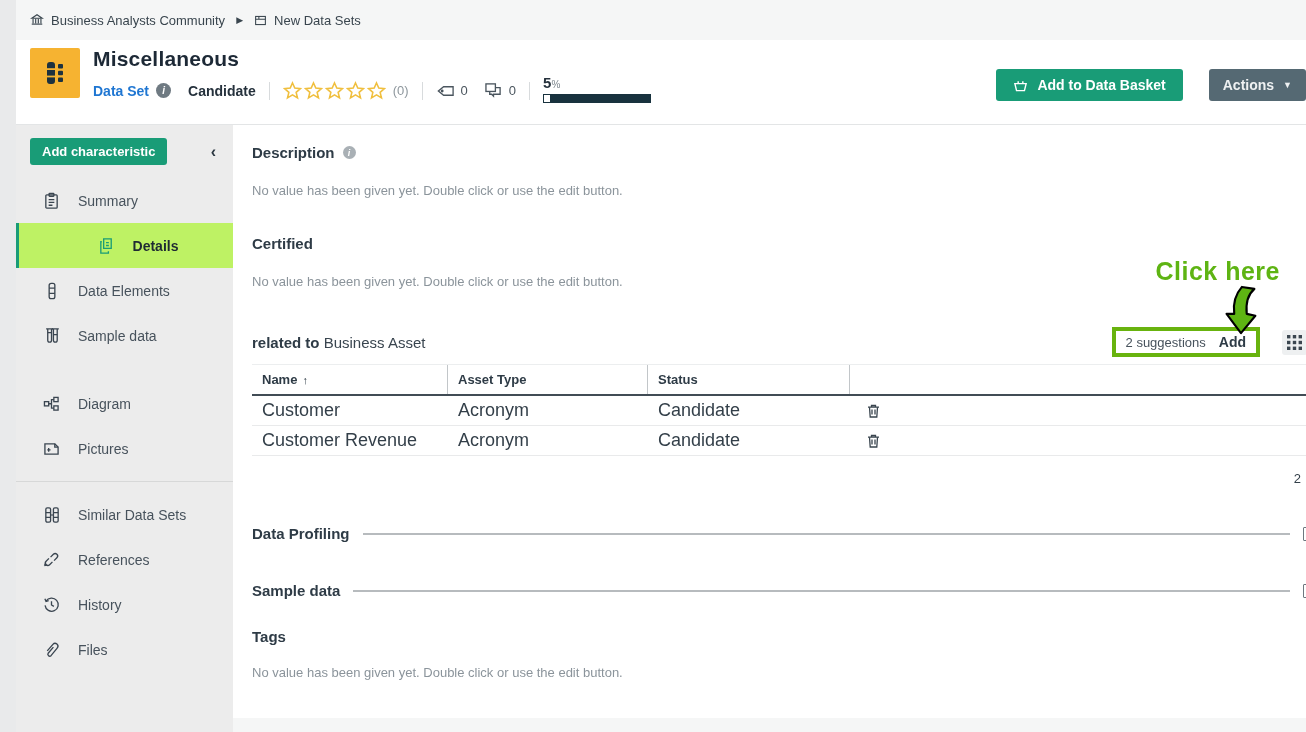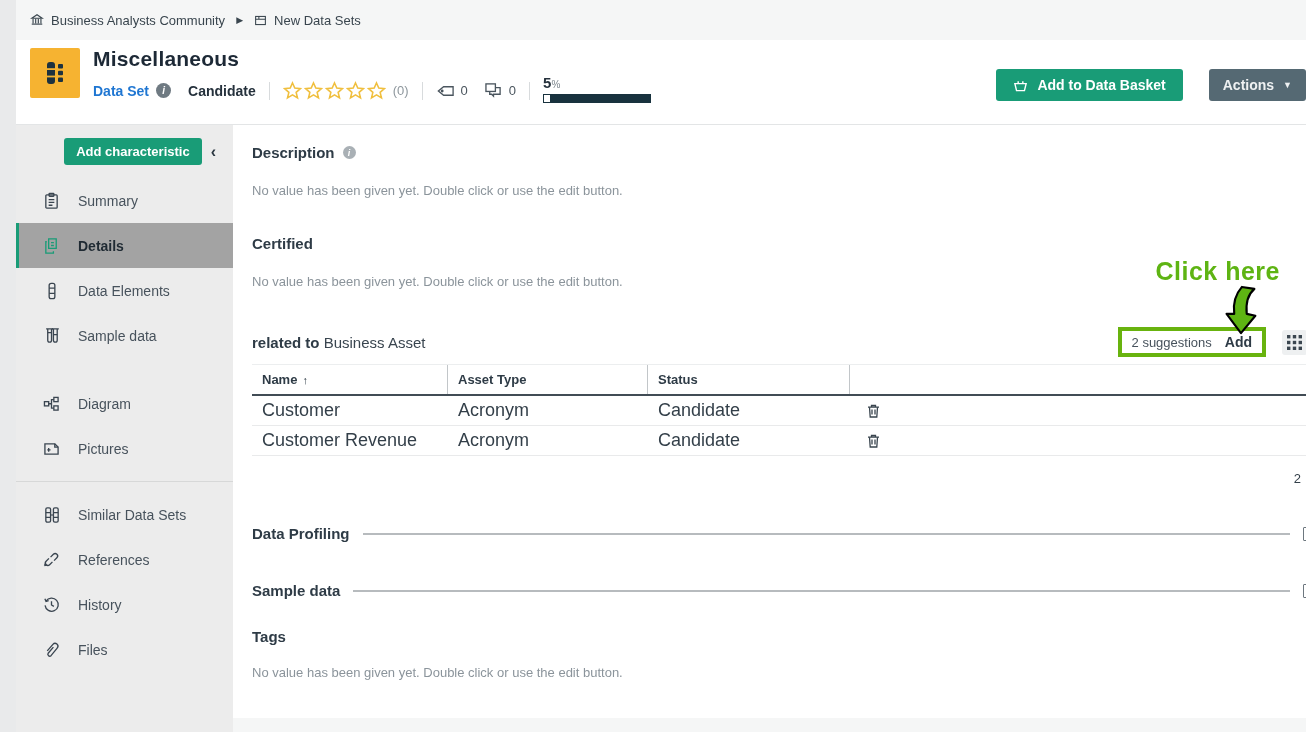--- a/index.html
+++ b/index.html
@@ -51,29 +51,29 @@
   .btn {
     border:none; border-radius:3px; font-family:inherit; font-size:14px;
     font-weight:bold; cursor:pointer; display:flex; align-items:center;
   }
   .btn-basket { background:#199c77; color:#fff; padding:8px 17px; gap:9px; }
   .btn-actions { background:#556973; color:#eef1f2; padding:0 14px; gap:9px; }
   .caret { font-size:9px; }
   
   .bodyrow { display:flex; height:607px; }
   .sidebar { width:217px; background:#ececec; flex-shrink:0; }
-  .side-top { padding:13px 8px 0 14px; display:flex; align-items:center; justify-content:flex-end; }
+  .side-top { padding:13px 8px 0 14px; display:flex; align-items:center; justify-content:space-between; }
   .btn-addchar { background:#199c77; color:#fff; padding:6px 12px; font-size:13px; }
   .collapse { font-size:16px; font-weight:bold; color:#2a3640; padding:0 9px; cursor:pointer; }
   .nav { margin-top:13px; }
   .nav-item {
     height:45px; display:flex; align-items:center; padding-left:23px; gap:17px;
     font-size:14px; color:#47525c; cursor:pointer; border-left:3px solid transparent;
   }
-  .nav-item.active { background:#a3a3a3; border-left-color:#199c77; color:#1f2a33; font-weight:bold; }
+  .nav-item.active { background:#bef264; border-left-color:#199c77; color:#1f2a33; font-weight:bold;justify-content:center; }
   .nav-item .nico { width:19px; display:flex; justify-content:center; }
   .nav-gap { height:23px; }
   .nav-divider { height:1px; background:#d7d8d8; margin:10px 0; }
   
   .main-col { flex:1; background:#f5f6f6; }
   .content { background:#fff; height:593px; padding-left:19px; position:relative; overflow:hidden; }
   .sec-head { display:flex; align-items:center; gap:8px; }
   .sec-title { font-size:15px; font-weight:bold; color:#2e3b46; }
   .info-dot-sm {
     width:13px; height:13px; border-radius:50%; background:#a9b0b5; color:#fff;
@@ -82,21 +82,21 @@
   }
   .no-value { font-size:13px; color:#8b949b; }
   .mt20 { margin-top:20px; } .mt22 { margin-top:22px; }
   .mt37 { margin-top:37px; } .mt38 { margin-top:38px; }
   .relation-head {
     display:flex; align-items:center; justify-content:space-between;
     padding:0 15px 7px 0; border-bottom:1px solid #eceeef; position:relative;
   }
   .rel-title { font-size:15px; color:#39454f; }
   .rel-title b { color:#2e3b46; }
-  .rel-right { display:flex; align-items:center; gap:16px; }
+  .rel-right { display:flex; align-items:center; gap:22px; }
   .sugg-box {
     border:4px solid #68b30e; background:#fff; padding:3px 10px;
     display:flex; align-items:center; gap:13px; cursor:pointer;
   }
   .sugg-label { font-size:13px; color:#47525c; }
   .sugg-add { font-size:14px; font-weight:bold; color:#2e3b46; }
   .grid-btn {
     width:25px; height:25px; background:#eef0f1; border:none; border-radius:3px;
     display:flex; align-items:center; justify-content:center; cursor:pointer;
   }

